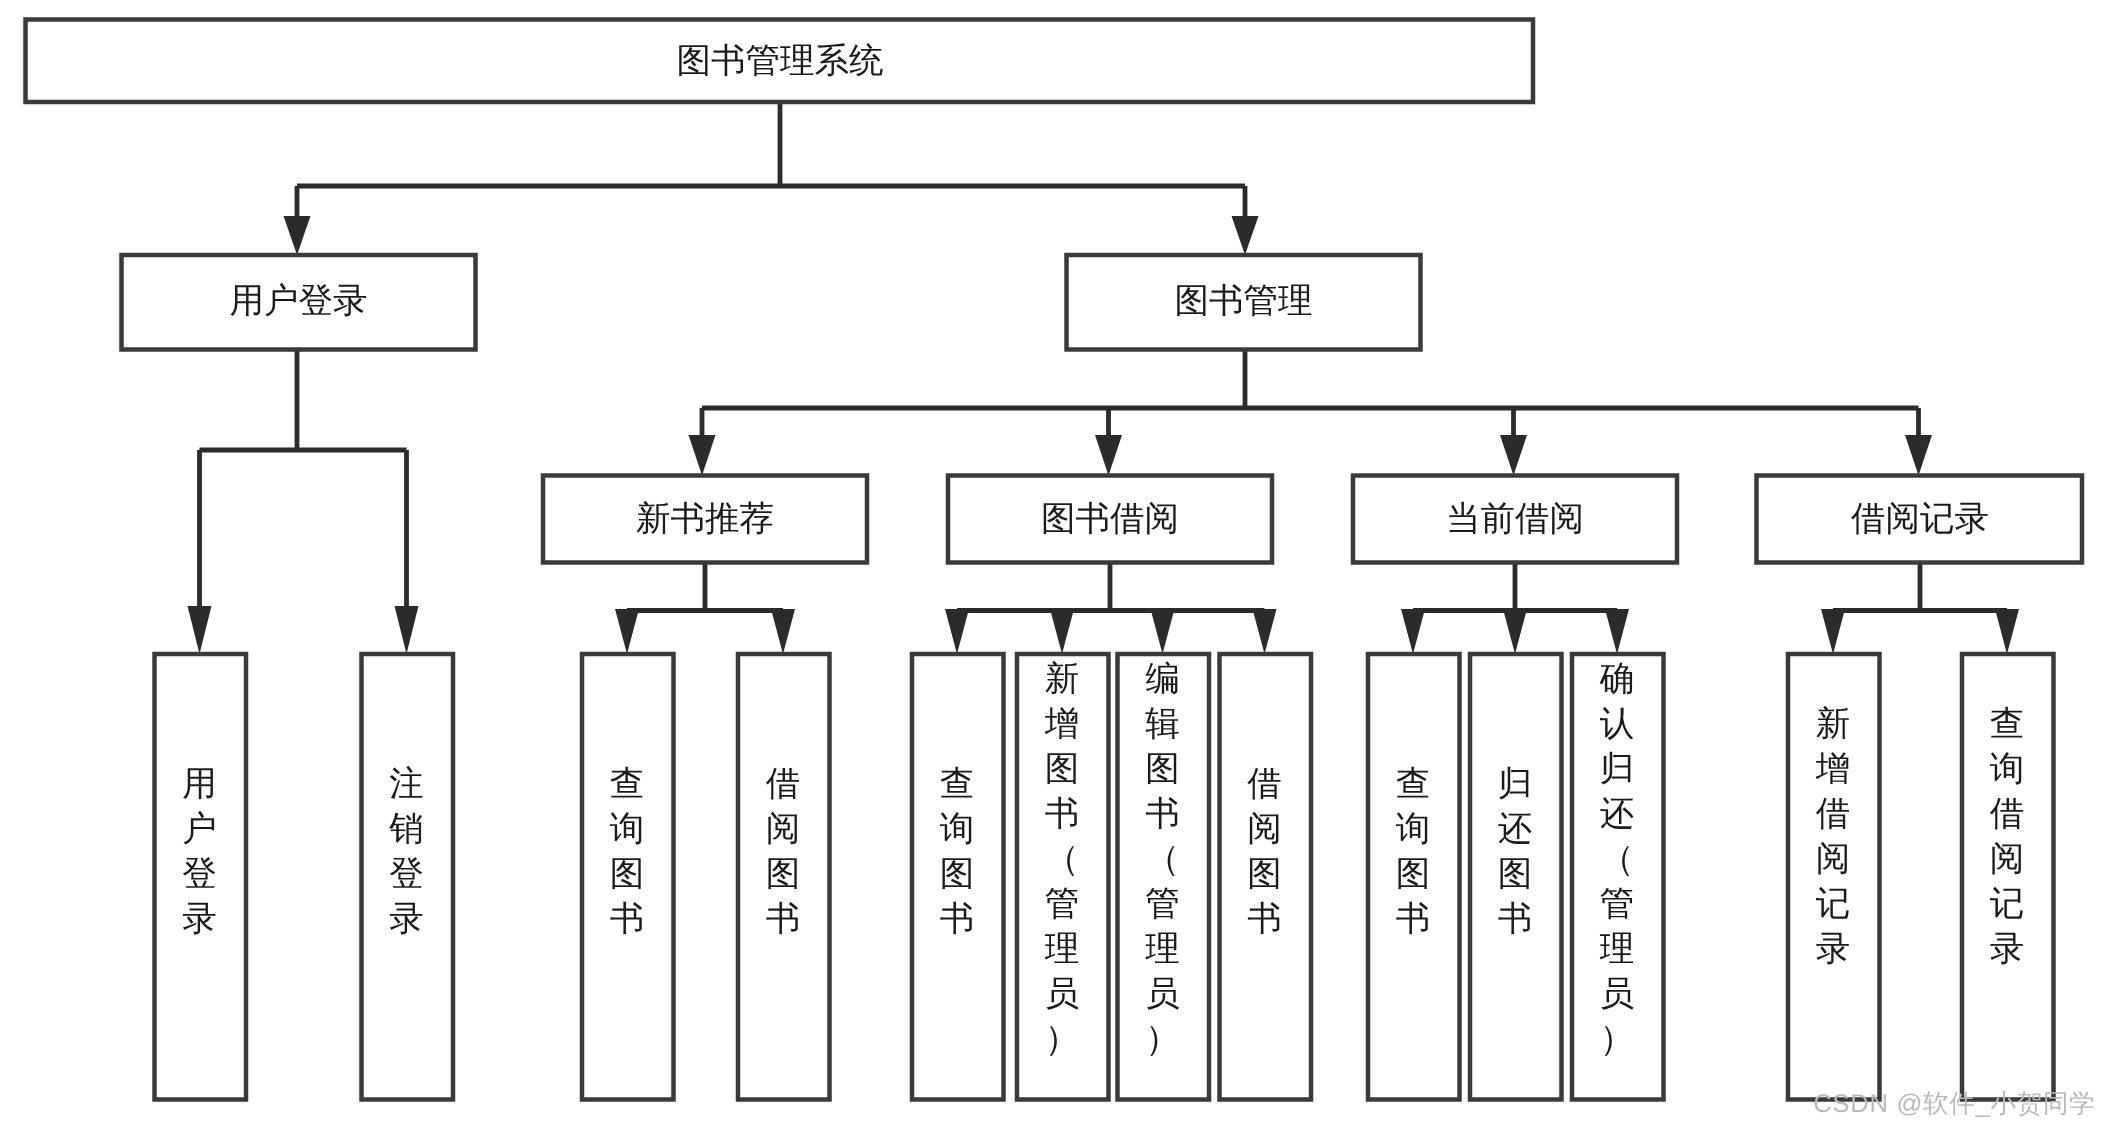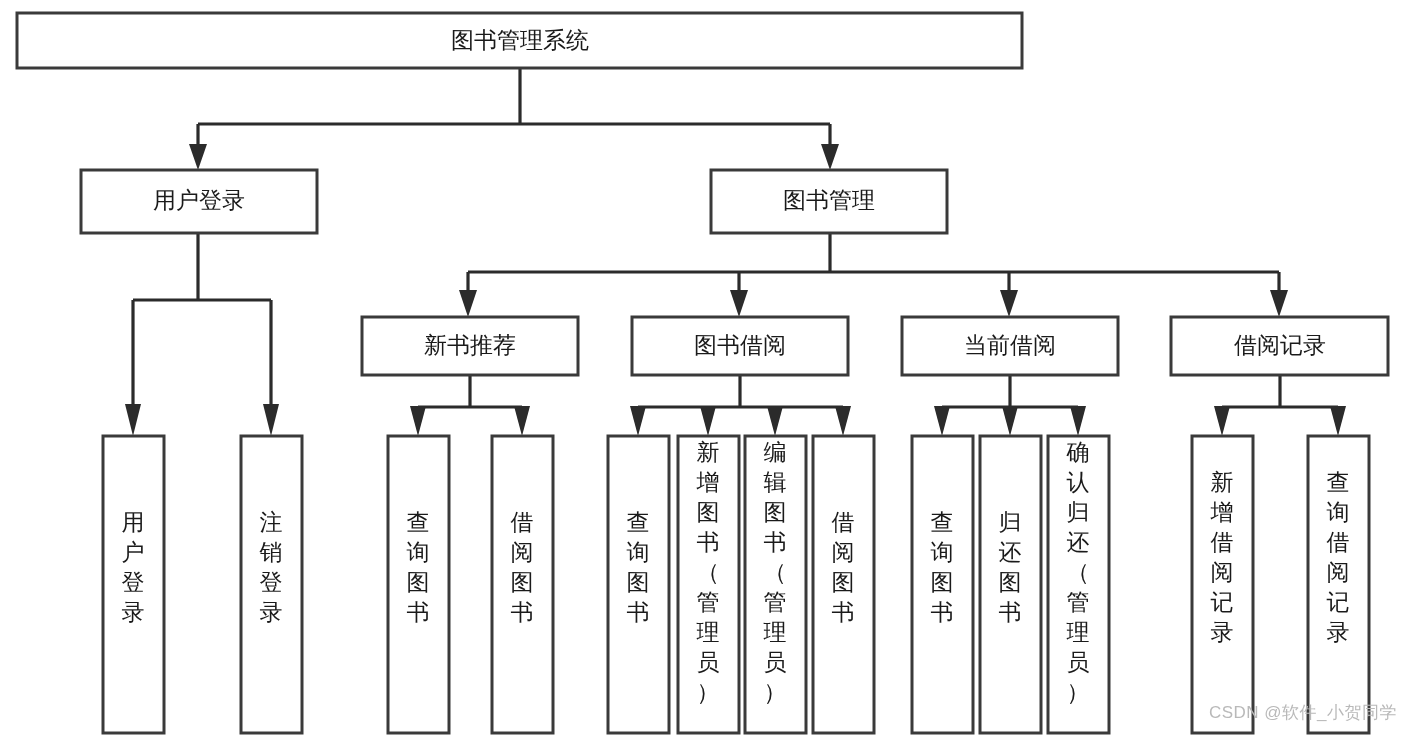--- a/index.html
+++ b/index.html
@@ -53,21 +53,21 @@
     fill: #1a1a1a;
     font-size: 23px;
     text-anchor: middle;
   }
   .leaf-label tspan {
     text-anchor: middle;
   }
   .watermark {
     position: absolute;
     right: 8px;
-    bottom: 23px;
+    bottom: 0;
     font-family: "Liberation Sans", "DejaVu Sans", sans-serif;
     font-size: 17px;
     color: #b9b9b9;
     letter-spacing: 0.5px;
     user-select: none;
     pointer-events: none;
     white-space: nowrap;
   }
 </style>
 </head>

